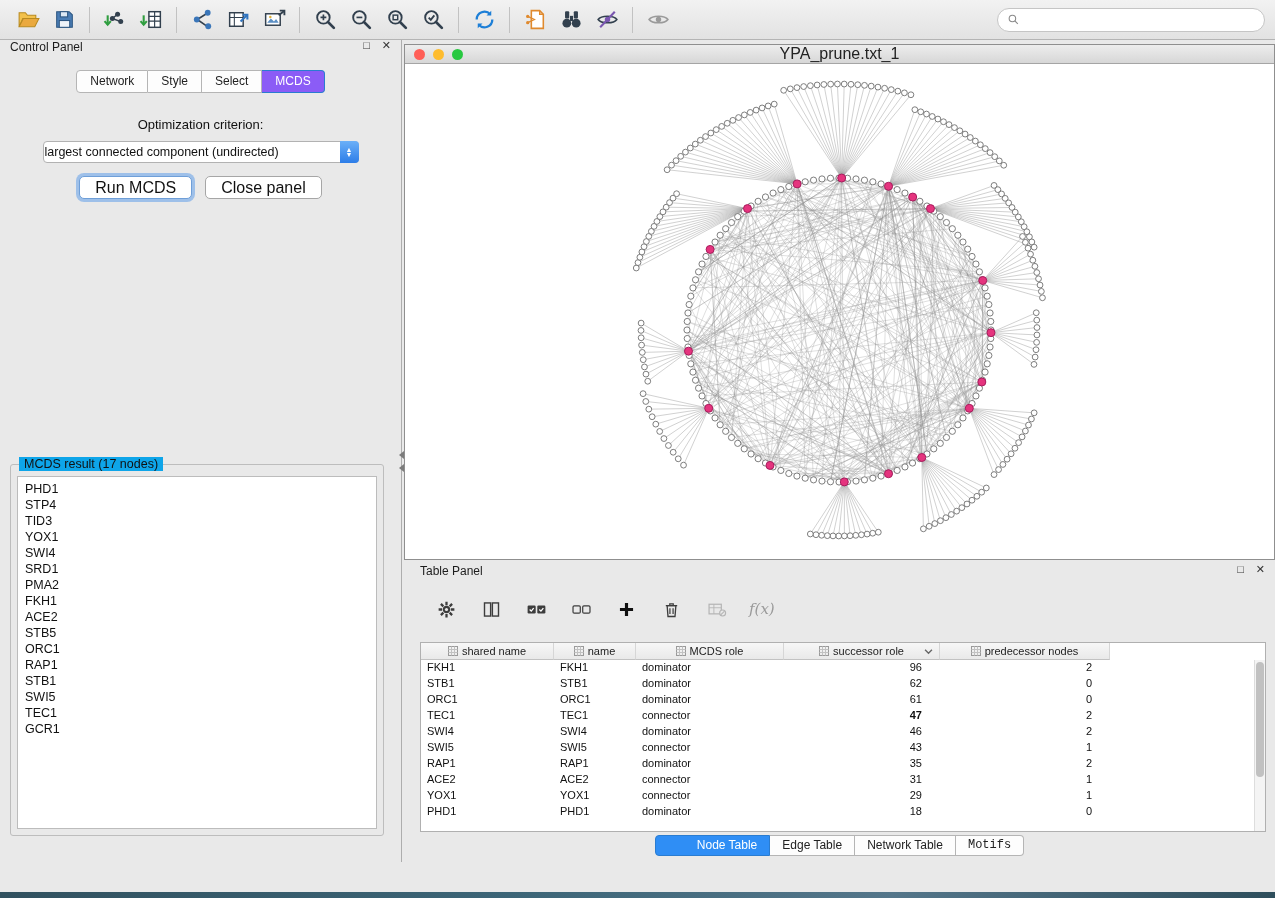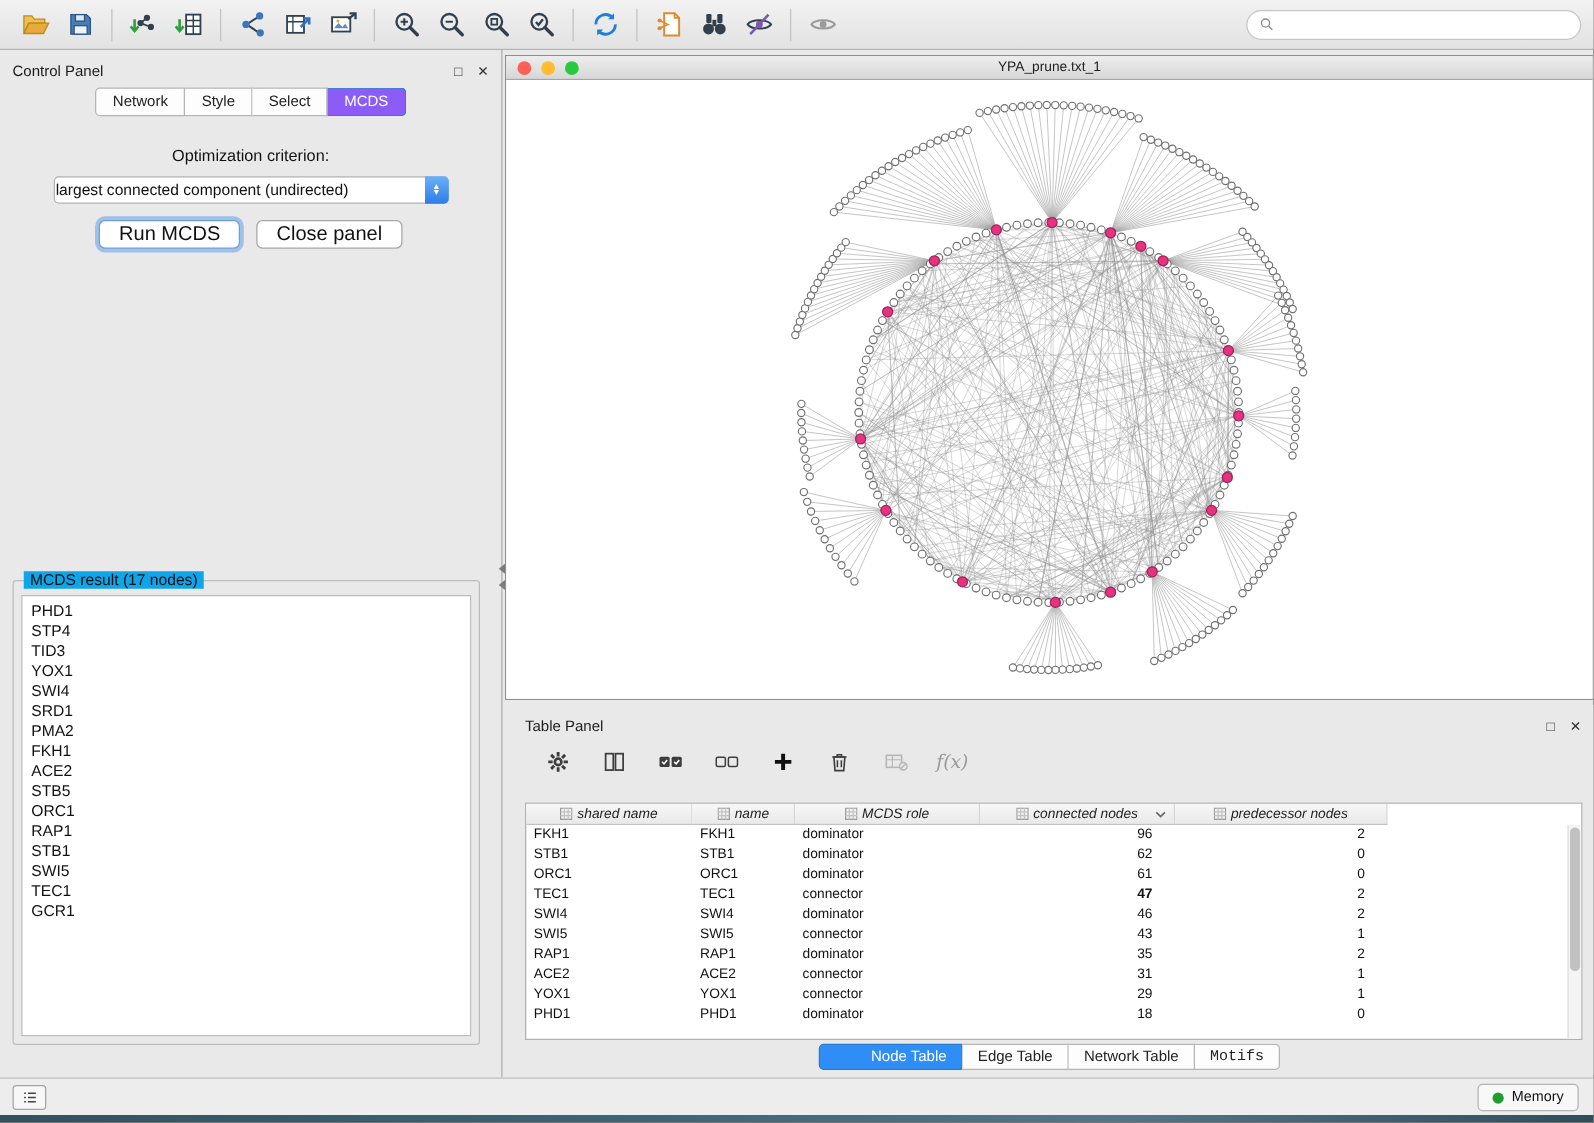--- a/index.html
+++ b/index.html
@@ -13,21 +13,21 @@
       display:flex;align-items:center;padding:0 10px;}
   .tbtn{width:36px;height:32px;display:flex;align-items:center;justify-content:center;border-radius:4px;}
   .tbtn svg{width:25px;height:25px;}
   .sep{width:1px;height:26px;background:#c2c2c2;margin:0 7px;}
   .search{margin-left:auto;display:flex;align-items:center;width:268px;height:24px;background:#fff;
           border:1px solid #c5c5c5;border-radius:13px;padding:0 9px;gap:6px;}
   .search input{border:none;outline:none;flex:1;font:12px "Liberation Sans",sans-serif;background:transparent;}
 
   
   .cp{position:absolute;left:0;top:40px;width:402px;height:822px;background:#e9e9e9;border-right:1px solid #adadad;}
-  .phead{height:24px;display:flex;align-items:flex-end;padding:0 10px;font-size:12px;color:#1c1c1c;}
+  .phead{height:24px;display:flex;align-items:flex-start;padding:0 10px;font-size:12px;color:#1c1c1c;}
   .phead .sp{flex:1;}
   .wctl{font-size:11px;color:#333;margin-left:12px;cursor:default;line-height:1;}
   .cptabs{display:flex;justify-content:center;margin-top:6px;}
   .cptab{font-size:12px;padding:3px 13px 4px;background:#fdfdfd;border:1px solid #b5b5b5;border-left:none;color:#222;}
   .cptab:first-child{border-left:1px solid #b5b5b5;border-radius:4px 0 0 4px;}
   .cptab:last-child{border-radius:0 4px 4px 0;}
   .cptab.active{background:#8b5cf6;border-color:#2a7cd0;color:#fff;}
   .optlabel{text-align:center;margin-top:24px;font-size:13px;}
   .dd{margin:9px auto 0;width:316px;height:22px;background:#fff;border:1px solid #b2b2b2;border-radius:4px;
       display:flex;align-items:center;}
@@ -41,38 +41,38 @@
   .btn.focus{box-shadow:0 0 0 3px rgba(96,158,234,.55);border-color:#6f9fd8;}
   .fieldset{position:absolute;left:10px;top:424px;width:374px;height:372px;border:1px solid #bdbdbd;border-radius:3px;}
   .legend{position:absolute;top:-8px;left:8px;background:#0ea5e9;padding:0 5px;font-size:12.5px;}
   .listbox{position:absolute;left:6px;right:6px;top:11px;bottom:6px;background:#fff;border:1px solid #bcbcbc;
            overflow:hidden;padding:4px 0 0 7px;}
   .listbox div{font-size:12.5px;line-height:16px;}
 
   
   .netwin{position:absolute;left:404px;top:44px;width:871px;height:516px;background:#fff;border:1px solid #8f8f8f;}
   .titlebar{height:19px;background:linear-gradient(#ededed,#d7d7d7);border-bottom:1px solid #a5a5a5;
-            position:relative;display:flex;align-items:center;justify-content:center;font-size:11px;color:#222;}
+            position:relative;display:flex;align-items:center;justify-content:center;font-size:16px;color:#222;}
   .lights{position:absolute;left:9px;top:4px;display:flex;gap:8px;}
   .light{width:11px;height:11px;border-radius:50%;}
   .netbody{position:absolute;left:0;top:19px;right:0;bottom:0;background:#fff;overflow:hidden;}
   .sgrip{position:absolute;left:397px;top:446px;width:8px;height:30px;display:flex;flex-direction:column;
          align-items:center;justify-content:center;gap:5px;}
   .tri{width:0;height:0;border-top:4px solid transparent;border-bottom:4px solid transparent;border-right:5px solid #7c7c7c;}
 
   
   .tpanel{position:absolute;left:404px;top:564px;width:871px;height:296px;background:#e9e9e9;}
   .ttool{display:flex;align-items:center;gap:21px;padding:9px 0 4px 30px;}
   .ticon{display:flex;align-items:center;justify-content:center;width:24px;height:24px;}
   .ticon svg{width:21px;height:21px;}
   .fx{font:italic 15px "DejaVu Serif",serif;color:#9a9a9a;}
   .tblwrap{position:absolute;left:16px;top:78px;width:846px;height:190px;background:#fff;border:1px solid #b0b0b0;overflow:hidden;}
   .thead{display:flex;height:17px;}
   .th{display:flex;align-items:center;justify-content:center;gap:4px;background:linear-gradient(#f7f7f7,#e9e9e9);
-      border-right:1px solid #d6d6d6;border-bottom:1px solid #c2c2c2;font-size:11px;color:#222;position:relative;font-style:italic;}
+      border-right:1px solid #d6d6d6;border-bottom:1px solid #c2c2c2;font-size:11px;color:#222;position:relative;}
   .trow{display:flex;height:16px;}
   .td{font-size:11px;padding:1px 6px 0;white-space:nowrap;overflow:hidden;}
   .td.num{text-align:right;padding-right:18px;}
   .vscroll{position:absolute;right:0;top:17px;bottom:0;width:11px;background:#f4f4f4;border-left:1px solid #ddd;}
   .vthumb{position:absolute;left:1px;top:2px;width:8px;height:115px;border-radius:4px;background:#c1c1c1;}
   .ttabs{position:absolute;left:0;right:0;top:271px;display:flex;justify-content:center;}
   .ttab{font-size:12px;padding:2px 12px 3px;background:#fdfdfd;border:1px solid #b5b5b5;border-left:none;color:#222;}
   .ttab:first-child{border-left:1px solid #b5b5b5;border-radius:4px 0 0 4px;}
   .ttab:last-child{border-radius:0 4px 4px 0;font-family:Liberation Mono, monospace;}
   .ttab.active{background:#2f8ef5;border-color:#2a7cd0;color:#fff;padding-left:41px;}
@@ -1240,21 +1240,21 @@
               <rect x="0.5" y="0.5" width="9" height="9" fill="none" stroke="#9a9a9a"></rect>
               <path d="M0.5 3.5h9M0.5 6.5h9M3.5 0.5v9M6.5 0.5v9" stroke="#c2c2c2" fill="none"></path>
             </svg>
             <span>MCDS role</span>
           </div>
           <div class="th" style="width: 156px;">
             <svg width="10" height="10" viewBox="0 0 10 10">
               <rect x="0.5" y="0.5" width="9" height="9" fill="none" stroke="#9a9a9a"></rect>
               <path d="M0.5 3.5h9M0.5 6.5h9M3.5 0.5v9M6.5 0.5v9" stroke="#c2c2c2" fill="none"></path>
             </svg>
-            <span>connected nodes</span>
+            <span>successor role</span>
             <svg width="9" height="6" viewBox="0 0 10 7" style="position:absolute;right:6px;top:6px">
               <path d="M1 1l4 4 4-4" fill="none" stroke="#666" stroke-width="1.6"></path>
             </svg>
           </div>
           <div class="th" style="width: 170px;">
             <svg width="10" height="10" viewBox="0 0 10 10">
               <rect x="0.5" y="0.5" width="9" height="9" fill="none" stroke="#9a9a9a"></rect>
               <path d="M0.5 3.5h9M0.5 6.5h9M3.5 0.5v9M6.5 0.5v9" stroke="#c2c2c2" fill="none"></path>
             </svg>
             <span>predecessor nodes</span>
@@ -1337,25 +1337,14 @@
       </div>
     </div>
     <div class="ttabs" id="ttabs">
         <div class="ttab active">Node Table</div>
         <div class="ttab">Edge Table</div>
         <div class="ttab">Network Table</div>
         <div class="ttab">Motifs</div>
       </div>
   </div>
 
-  <div class="status">
-    <div class="listbtn">
-      <svg viewBox="0 0 24 24" width="16" height="16">
-        <path d="M5 7h2M5 12h2M5 17h2M9.5 7H19M9.5 12H19M9.5 17H19" stroke="#444" stroke-width="1.8"></path>
-      </svg>
-    </div>
-    <div class="membtn">
-      <span class="dot"></span>
-      <span>Memory</span>
-    </div>
-  </div>
   <div class="strip"></div>
 </div>
 
 </body></html>

